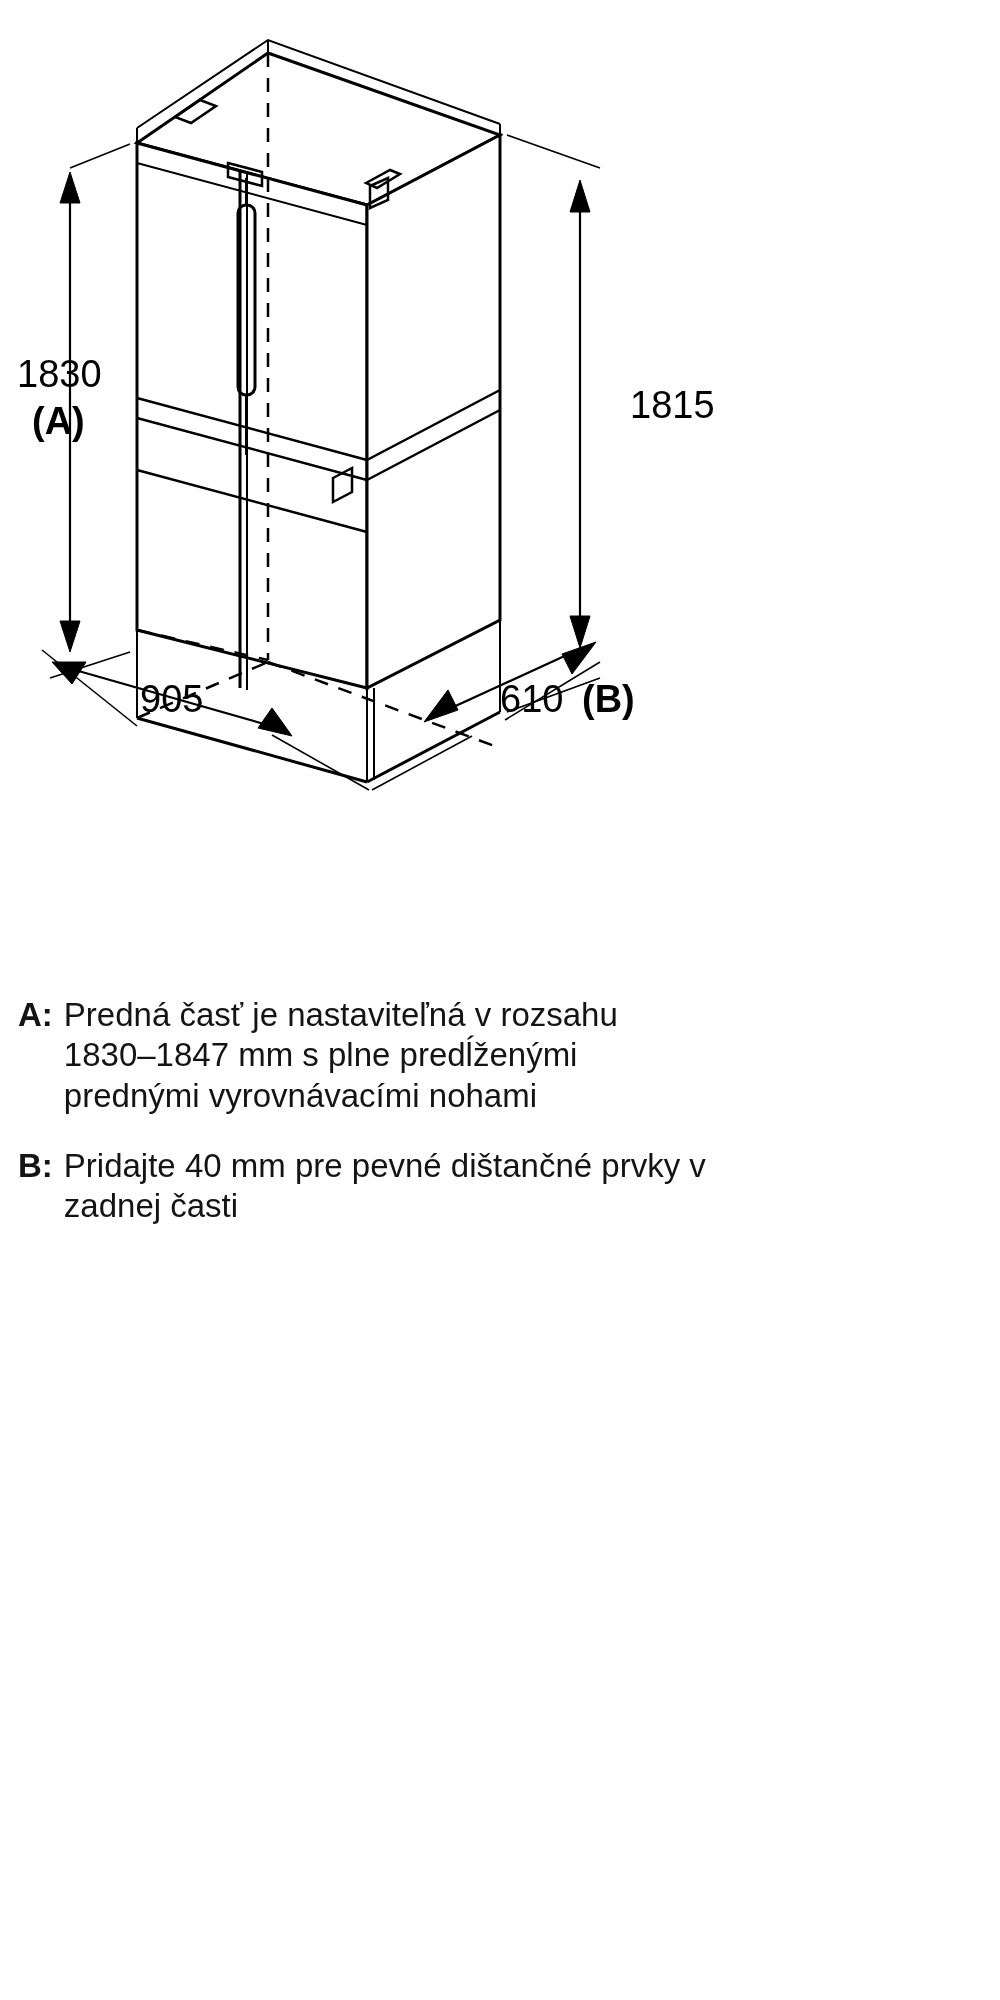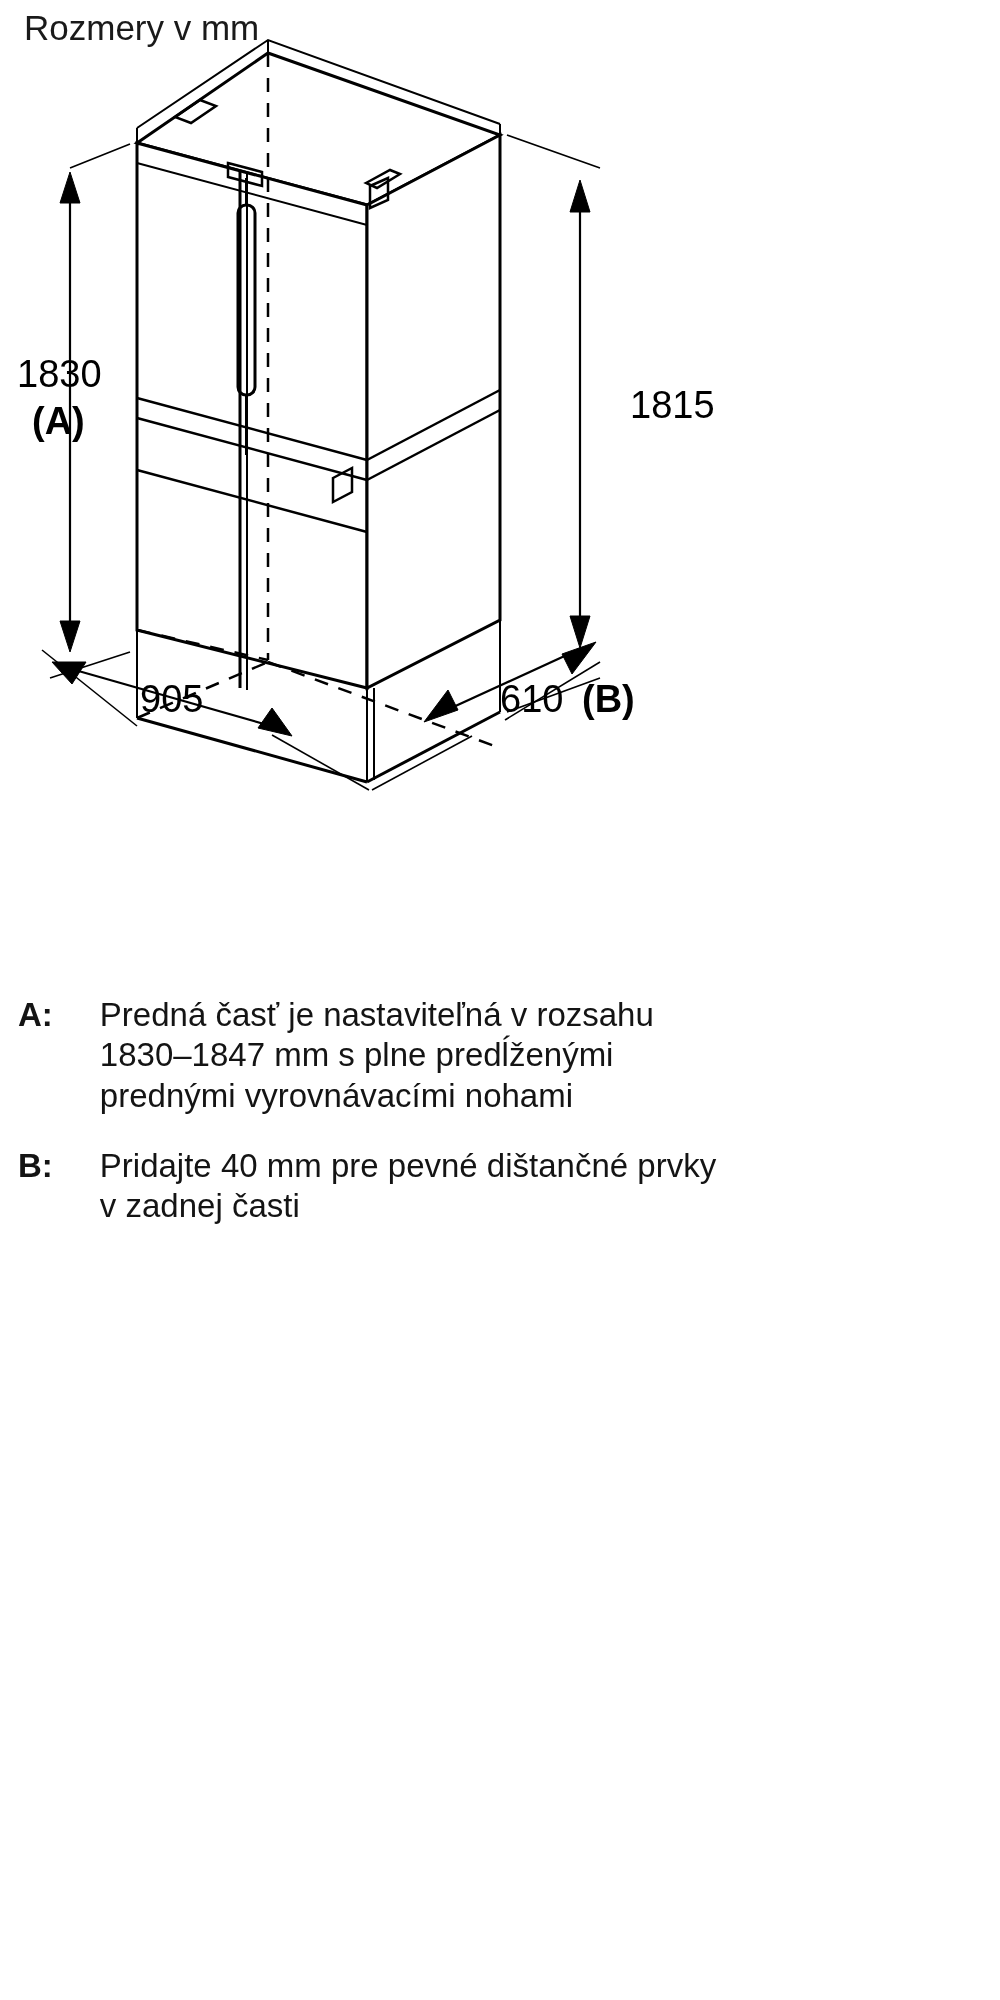--- a/index.html
+++ b/index.html
@@ -63,29 +63,27 @@
     color: #141414;
   }
   .note-key {
     font-weight: bold;
     flex: 0 0 auto;
     padding-right: 11px;
     white-space: nowrap;
   }
   .note-text {
     flex: 1 1 auto;
-    margin-left: 36px;
   }
 </style>
 </head>
 <body>
 
 <div id="page">
 
-  <div class="title">Rozmery v mm</div>
 
   <svg id="drawing" viewBox="0 0 1000 960" xmlns="http://www.w3.org/2000/svg">
 
     <g fill="none" stroke="#000000" stroke-width="3" stroke-linejoin="miter">
 
       <polygon points="137,143 268,53 500,135 367,205" fill="#ffffff"></polygon>
 
       <polygon points="137,143 367,205 367,688 137,630" fill="#ffffff"></polygon>
 
       <polygon points="367,205 500,135 500,620 367,688" fill="#ffffff"></polygon>

